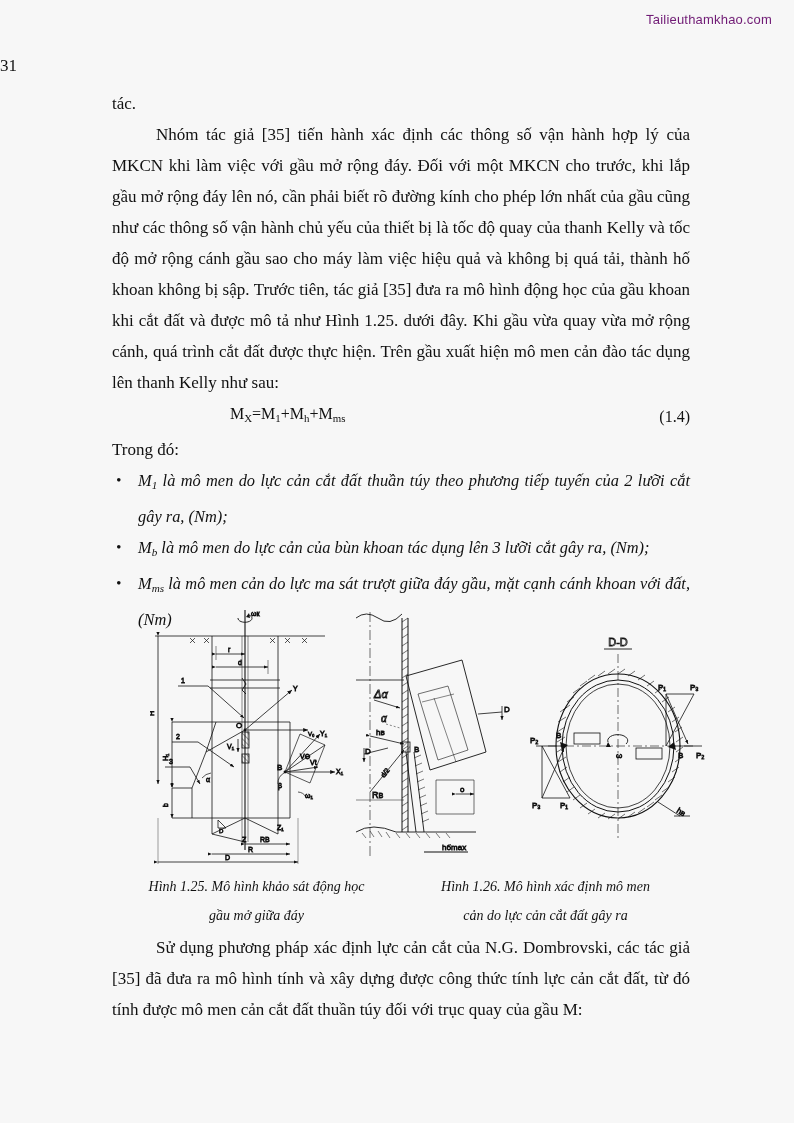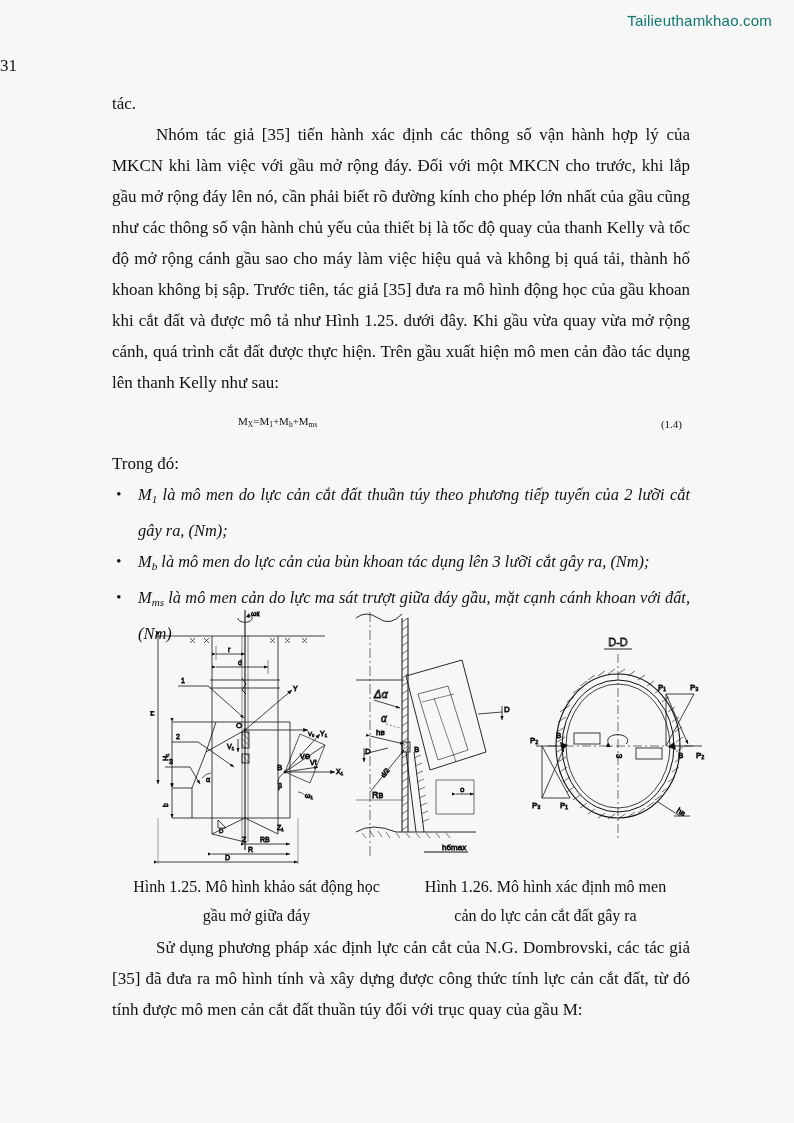--- a/index.html
+++ b/index.html
@@ -17,23 +17,23 @@
     height: 1123px;
     background: #f7f7f7;
     overflow: hidden;
     box-sizing: border-box;
   }
   .watermark {
     position: absolute;
     top: 12px;
     right: 22px;
     font-family: "Liberation Sans", sans-serif;
-    font-size: 15px;
+    font-size: 13px;
     letter-spacing: 0.2px;
-    color: #0f766e;
+    color: #701a75;
     text-shadow: 0 1px 0 #ffffff, 0 -1px 0 #e8e8e8;
     user-select: none;
   }
   .page-number {
     position: absolute;
     top: 56px;
     left: 0;
     width: 794px;
     text-align: left;
     font-size: 17px;
@@ -48,24 +48,24 @@
     margin: 0;
     font-size: 17px;
     line-height: 31px;
     text-align: justify;
     text-justify: inter-word;
     hyphens: none;
   }
   p.indent { text-indent: 44px; }
   .formula-row {
     display: flex;
-    align-items: flex-end;
-    margin: 8px;
+    align-items: center;
+    margin: 0;
     line-height: 31px;
-    font-size: 11px;
+    font-size: 16px;
   }
   .formula-spacer { width: 118px; flex: 0 0 118px; }
   .formula-body { flex: 1 1 auto; }
   .formula-num { flex: 0 0 auto; text-align: right; }
   sub { font-size: 0.68em; vertical-align: -0.28em; }
   .bullets { margin: 0; padding: 0; list-style: none; }
   .bullets li {
     position: relative;
     padding-left: 26px;
     font-size: 16.4px;
@@ -91,21 +91,22 @@
   .captions {
     position: absolute;
     left: 112px;
     top: 872px;
     width: 578px;
     display: flex;
   }
   .caption {
     flex: 1 1 50%;
     text-align: center;
-    font-size: 16px;
+    font-style: italic;
+    font-size: 14px;
     line-height: 29px;
     padding: 0 4px;
     box-sizing: border-box;
   }
   .caption .l2 { display: block; }
   .tail-text {
     position: absolute;
     left: 112px;
     top: 932px;
     width: 578px;

